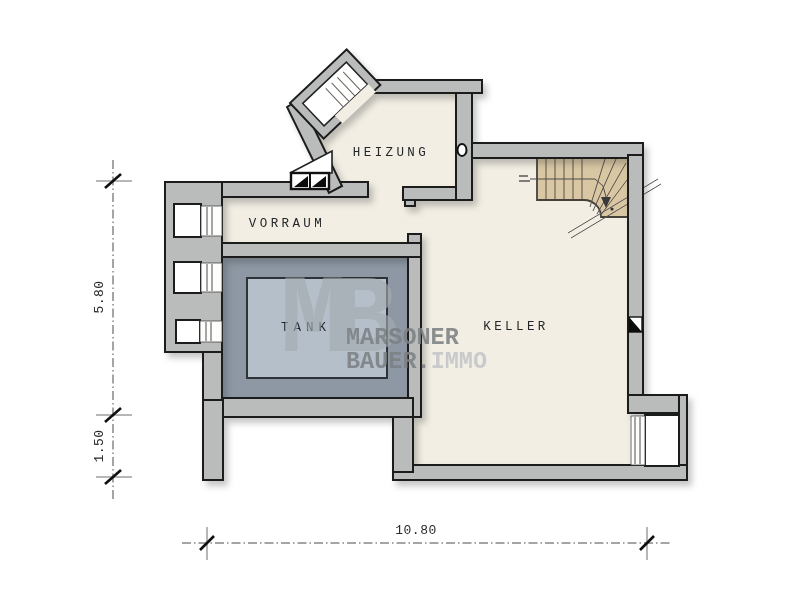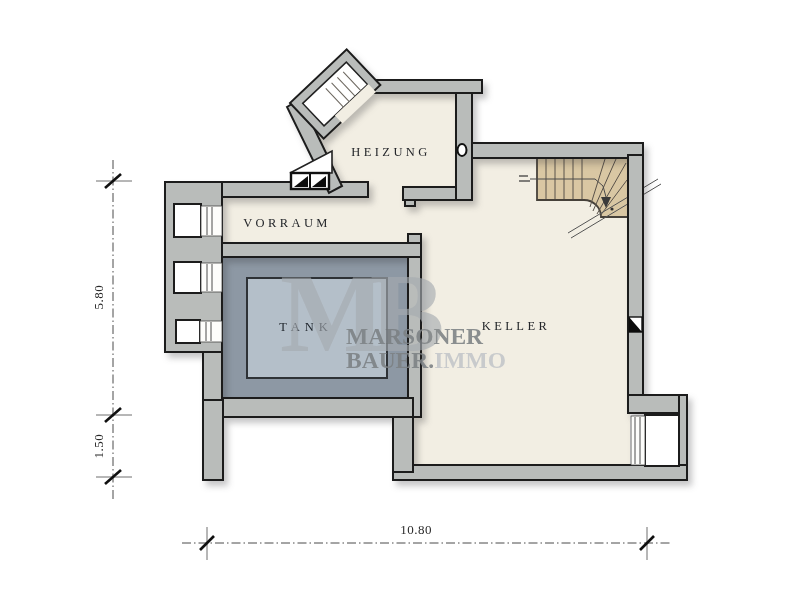--- a/index.html
+++ b/index.html
@@ -1,17 +1,17 @@
 <!DOCTYPE html>
 <html style="--wall: #b9bcba; --outline: #1c1c1c; --room: #f2eee3; --tank-outer: #8d98a4; --tank-inner: #b4bfc9; --stairs: #d9c7a3; --wm-mono: #a6abb0; --wm-dark: #7c8184; --wm-light: #c3c6c9;"><head>
 <meta charset="utf-8">
 <style>
   html,body{margin:0;padding:0;background:#ffffff;}
   .stage{position:relative;width:800px;height:600px;background:#fff;overflow:hidden;
-         font-family:Liberation Serif, serif;}
+         font-family:Liberation Mono, monospace;}
   svg{display:block;}
   .walls{filter:drop-shadow(4px 5px 3px rgba(50,50,55,.28));}
   .wall{fill:var(--wall);stroke:var(--outline);stroke-width:2;stroke-linejoin:miter;}
   .cream{fill:var(--room);stroke:none;}
   .room-label{font-size:12.5px;letter-spacing:3.4px;fill:#24262a;}
   .tank-label{font-size:12.5px;letter-spacing:5px;fill:#1d232a;}
   .dim-label{font-size:13px;fill:#2a2a2a;letter-spacing:.5px;}
   .dimline{stroke:#4a4a4a;stroke-width:1;stroke-dasharray:9 3 1.5 3;fill:none;}
   .dimbar{stroke:#4a4a4a;stroke-width:.8;}
   .dimtick{stroke:#101010;stroke-width:2.6;}

